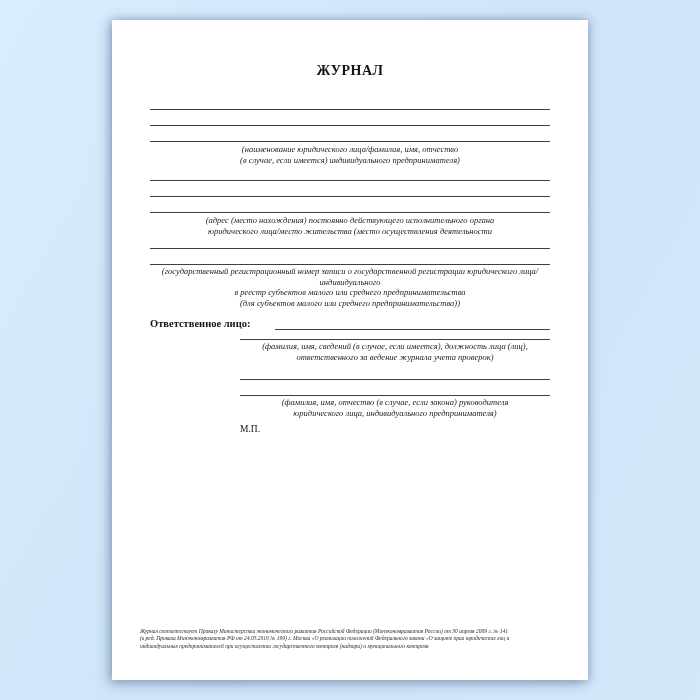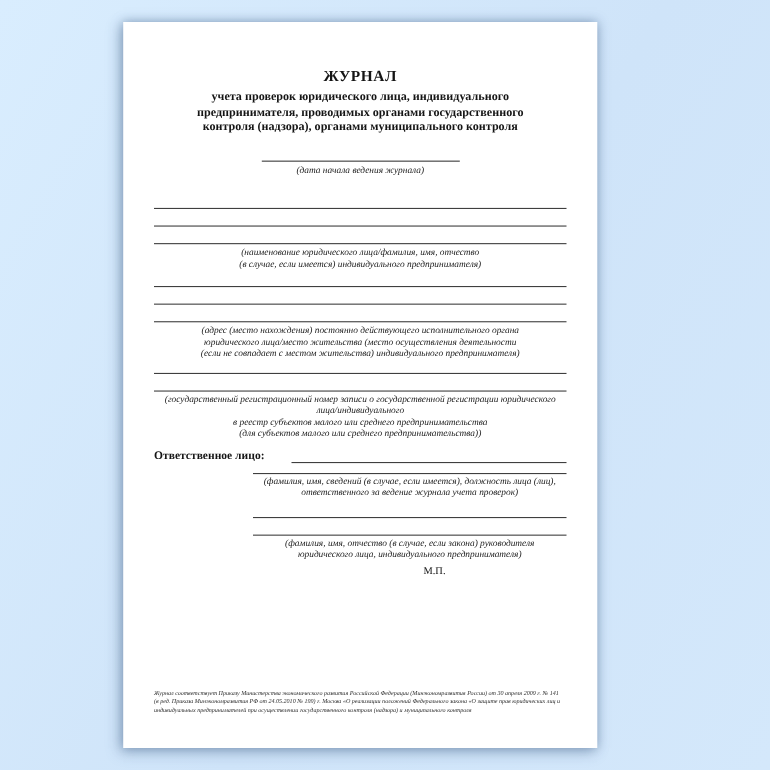--- a/index.html
+++ b/index.html
@@ -2,78 +2,68 @@
 <html><head>
 <meta charset="utf-8">
 <style>
   html,body{margin:0;padding:0;}
   body{
     width:700px;height:700px;position:relative;overflow:hidden;
     background:linear-gradient(120deg,#d9edfe 0%,#cfe4f9 55%,#d4e8fb 100%);
     font-family:"Liberation Serif","DejaVu Serif",serif;color:#151515;
   }
   .paper{
-    position:absolute;left:112px;top:20px;width:431px;height:660px;
-    background:#ffffff;box-sizing:border-box;padding:0 28px;
+    position:absolute;left:112px;top:20px;width:476px;height:660px;
+    background:#ffffff;box-sizing:border-box;padding:0 38px;
     box-shadow:0 0 9px rgba(100,128,163,.65), -3px 4px 12px rgba(100,128,163,.45);
   }
   .title{margin:42px 0 0 0;text-align:center;font-size:14px;font-weight:bold;letter-spacing:.5px;line-height:17px;}
   .subtitle{margin-top:3px;text-align:center;font-weight:bold;font-size:11px;line-height:13.5px;}
   .date-group{margin-top:23px;text-align:center;}
   .date-rule{width:180px;margin:0 auto;border-bottom:1px solid #3a3a3a;height:0;}
   .caption{margin-top:2px;text-align:center;font-style:italic;font-size:8.5px;line-height:10.5px;color:#1a1a1a;}
   .rule-group{margin-top:10px;}
   .rule{height:15px;border-bottom:1px solid #3f3f3f;}
   .rule.short-top{height:12px;}
   .indent-wrap{margin-left:90px;}
   .indent-wrap .caption{margin-top:1px;}
   .label-row{display:flex;align-items:flex-end;margin-top:9px;font-weight:bold;font-size:10.5px;line-height:13px;gap:21px;}
   .label-row .fill-line{flex:1;border-bottom:1px solid #3f3f3f;margin-left:4px;height:12px;}
   .sig-row{margin-left:60px;}
-  .stamp{margin:6px 0 0 90px;width:330px;text-align:center;font-size:9.5px;}
+  .stamp{margin:6px 0 0 90px;width:330px;font-size:9.5px;}
   .footer{position:absolute;left:28px;right:28px;bottom:30px;font-style:italic;font-size:5.5px;line-height:7.5px;color:#2a2a2a;white-space:nowrap;}
   .reg-caption-wide{margin-top:1px;}
 </style>
 </head>
 <body>
 
 <div class="paper">
 
   <div class="title">ЖУРНАЛ</div>
 
-  <div class="subtitle">
-    <div>учета проверок юридического лица, индивидуального</div>
-    <div>предпринимателя, проводимых органами государственного</div>
-    <div>контроля (надзора), органами муниципального контроля</div>
-  </div>
 
-  <div class="date-group">
-    <div class="date-rule"></div>
-    <div class="caption">(дата начала ведения журнала)</div>
-  </div>
 
   <div class="rule-group" style="margin-top:15px;">
     <div class="rule"></div>
     <div class="rule"></div>
     <div class="rule"></div>
   </div>
   <div class="caption">
     <div>(наименование юридического лица/фамилия, имя, отчество</div>
     <div>(в случае, если имеется) индивидуального предпринимателя)</div>
   </div>
 
   <div class="rule-group" style="margin-top:0;">
     <div class="rule"></div>
     <div class="rule"></div>
     <div class="rule"></div>
   </div>
   <div class="caption">
     <div>(адрес (место нахождения) постоянно действующего исполнительного органа</div>
     <div>юридического лица/место жительства (место осуществления деятельности</div>
-    <div>(если не совпадает с местом жительства) индивидуального предпринимателя)</div>
   </div>
 
   <div class="rule-group" style="margin-top:0;">
     <div class="rule short-top"></div>
     <div class="rule"></div>
   </div>
   <div class="caption reg-caption-wide">
     <div>(государственный регистрационный номер записи о государственной  регистрации юридического лица/индивидуального</div>
     <div>в реестр субъектов малого или среднего предпринимательства</div>
     <div>(для субъектов малого или среднего предпринимательства))</div>

